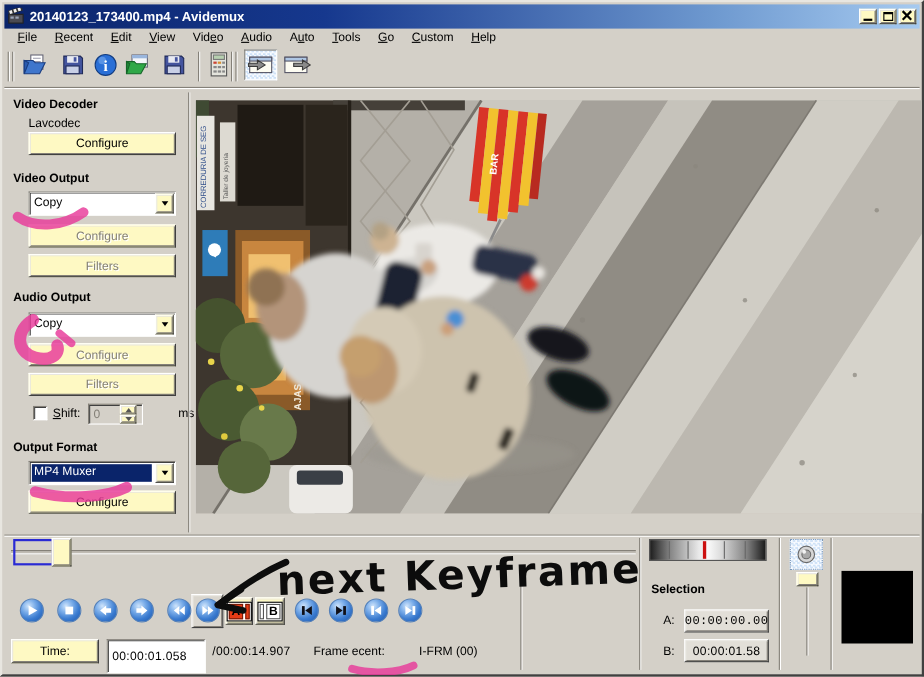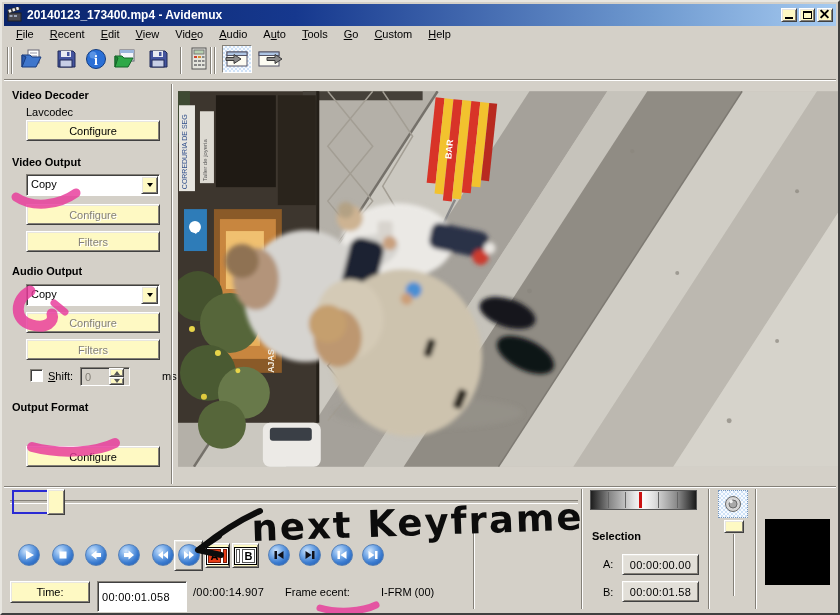--- a/index.html
+++ b/index.html
@@ -212,20 +212,26 @@
             <span class="tri-up-s"></span>
           </span>
         <span class="raised btn" style="height:8px;">
             <span class="tri-down-s"></span>
           </span>
       </span>
     </div>
     <div class="abs" style="left:142px;top:288px;margin-left:16px;">ms</div>
 
     <div class="abs heading" style="left:8px;top:319px;">Output Format</div>
+    <div class="abs combo" style="left:22px;top:337px;width:134px;">
+      <span class="combo-text sel">MP4 Muxer</span>
+      <span class="combo-arrow raised">
+          <span class="tri-down"></span>
+        </span>
+    </div>
     <div class="abs raised btn" style="left:22px;top:364px;width:134px;height:21px;">Configure</div>
   </div>
 
   <div class="abs vgroove" style="left:169px;top:82px;height:400px;"></div>
 
   <div class="abs" style="left:176px;top:89px;width:662px;height:376px;">
     <svg width="662" height="376" viewBox="0 0 663 376">
       <defs>
           <filter id="b2">
             <feGaussianBlur stdDeviation="2.2"></feGaussianBlur>
@@ -433,21 +439,21 @@
 
   <div class="abs jog" style="left:588px;top:488px;width:107px;height:20px;">
     <span class="jogtick" style="left:16%;"></span>
       <span class="jogtick" style="left:32%;"></span>
     <span class="jogtick" style="left:64%;"></span>
       <span class="jogtick" style="left:82%;"></span>
     <span class="abs" style="left:46%;top:1px;bottom:1px;width:3px;background:#cc1111;"></span>
   </div>
   <div class="abs heading" style="left:590px;top:528px;">Selection</div>
   <div class="abs" style="left:601px;top:556px;">A:</div>
-  <div class="abs raised btn mono-num" style="left:620px;top:552px;width:77px;height:21px;background:#e2dfd8;">00:00:00.00</div>
+  <div class="abs raised btn mono-num" style="left:620px;top:552px;width:77px;height:21px;background:#e2dfd8;font-family:Liberation Mono, monospace;">00:00:00.00</div>
   <div class="abs" style="left:601px;top:584px;">B:</div>
   <div class="abs raised btn mono-num" style="left:620px;top:579px;width:77px;height:21px;background:#e2dfd8;">00:00:01.58</div>
 
   <div class="abs checker" style="left:716px;top:488px;width:30px;height:28px;border:1px dotted #7a96b8;display:flex;align-items:center;justify-content:center;">
     <svg width="18" height="18" viewBox="0 0 18 18">
       <circle cx="9" cy="9" r="7.5" fill="#d6d6d6" stroke="#6a6a6a"></circle>
       <circle cx="9" cy="9" r="4" fill="#a8a8a8" stroke="#6a6a6a"></circle>
       <circle cx="7" cy="6.5" r="1.8" fill="#f2f2f2"></circle>
     </svg>
   </div>

